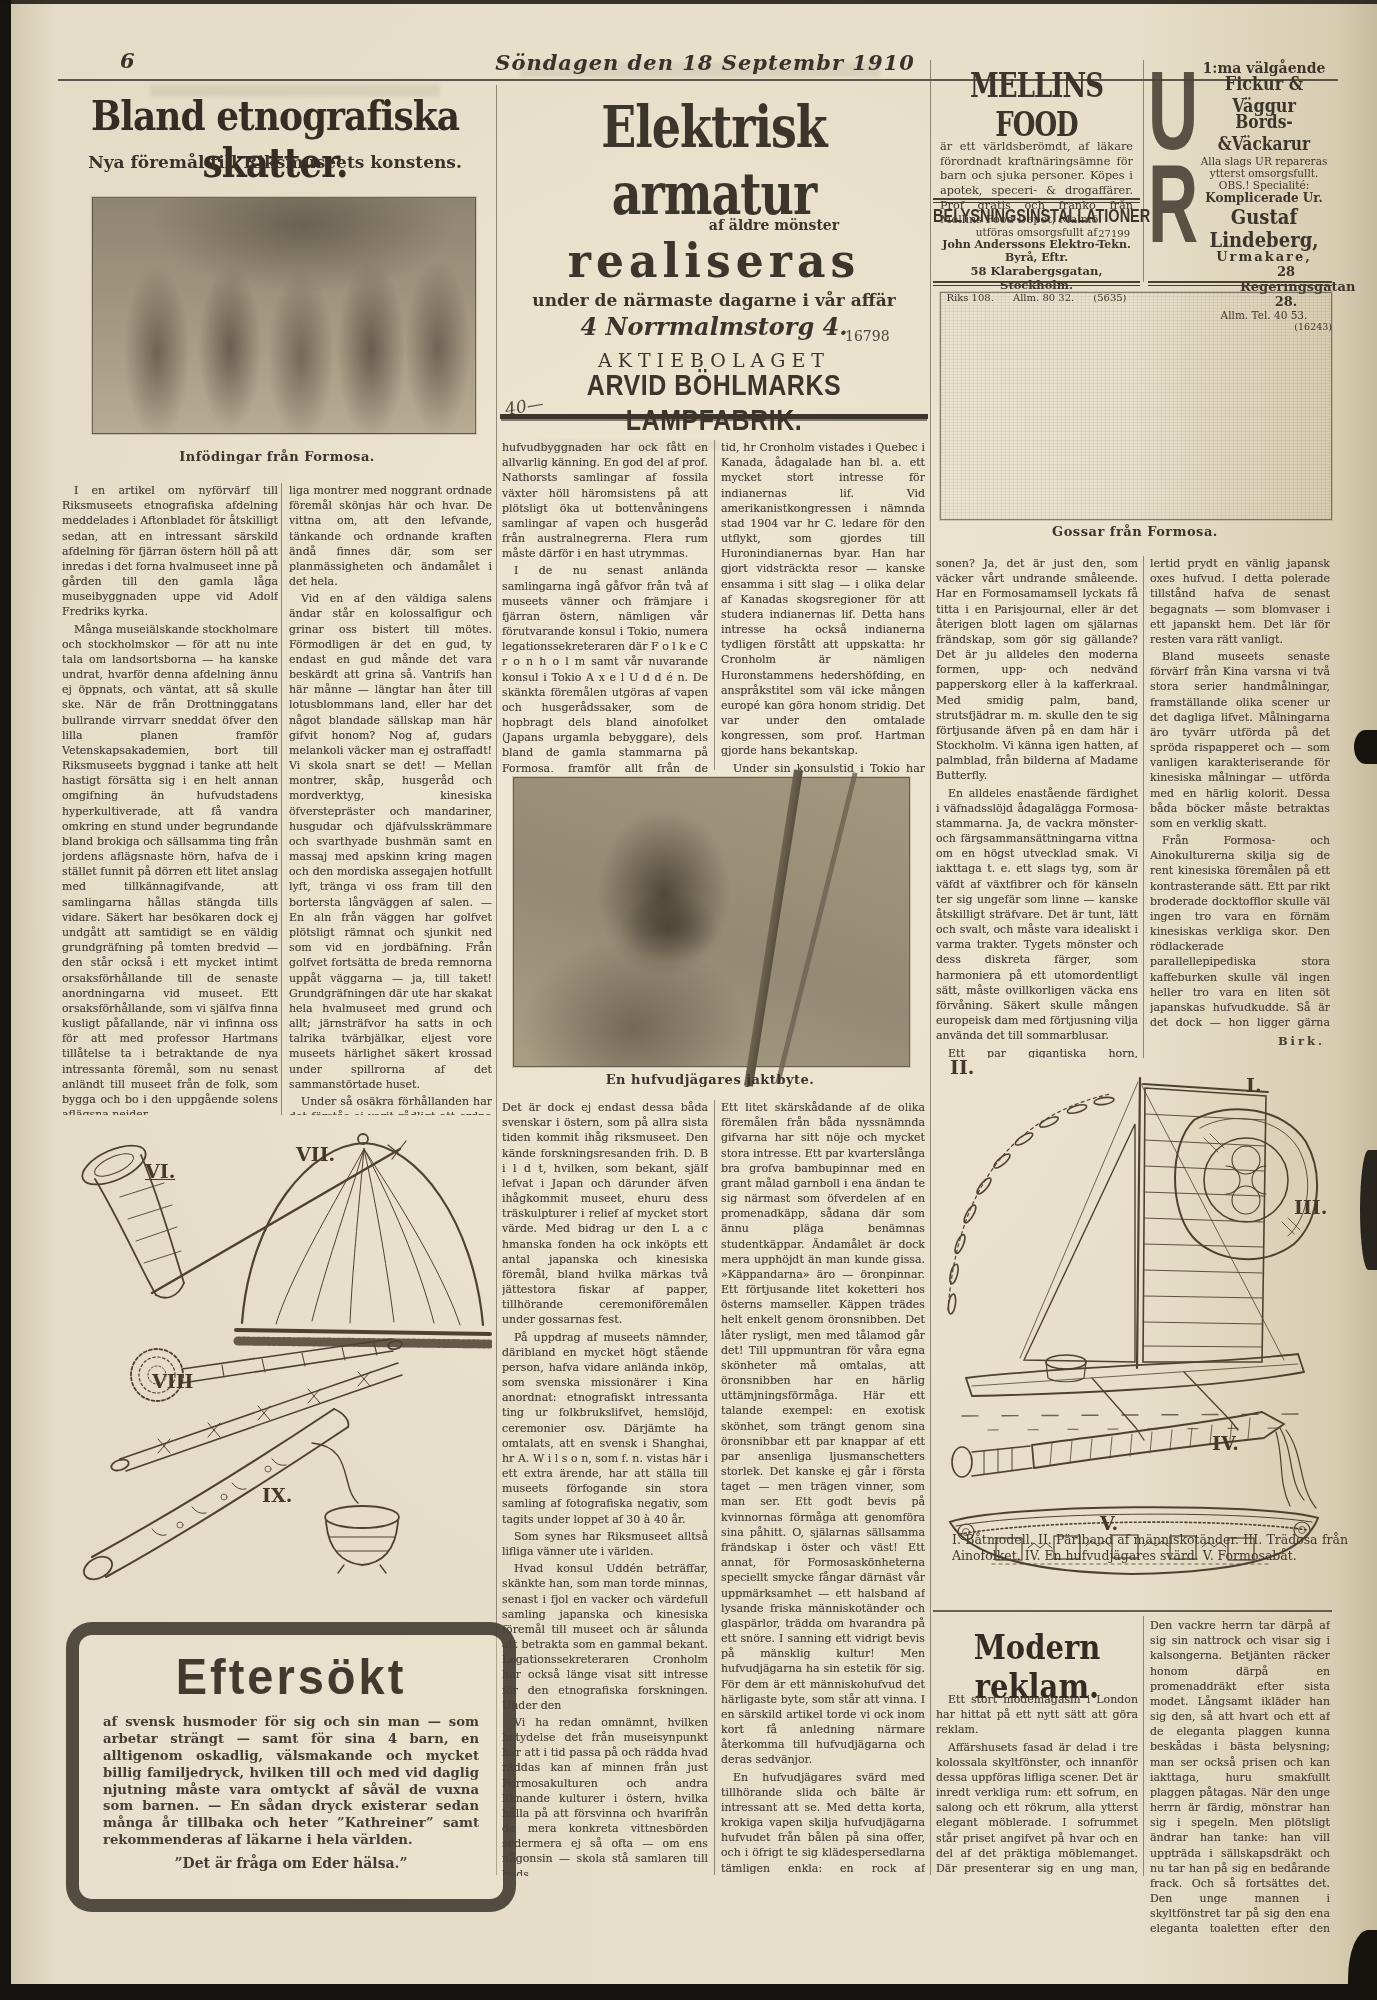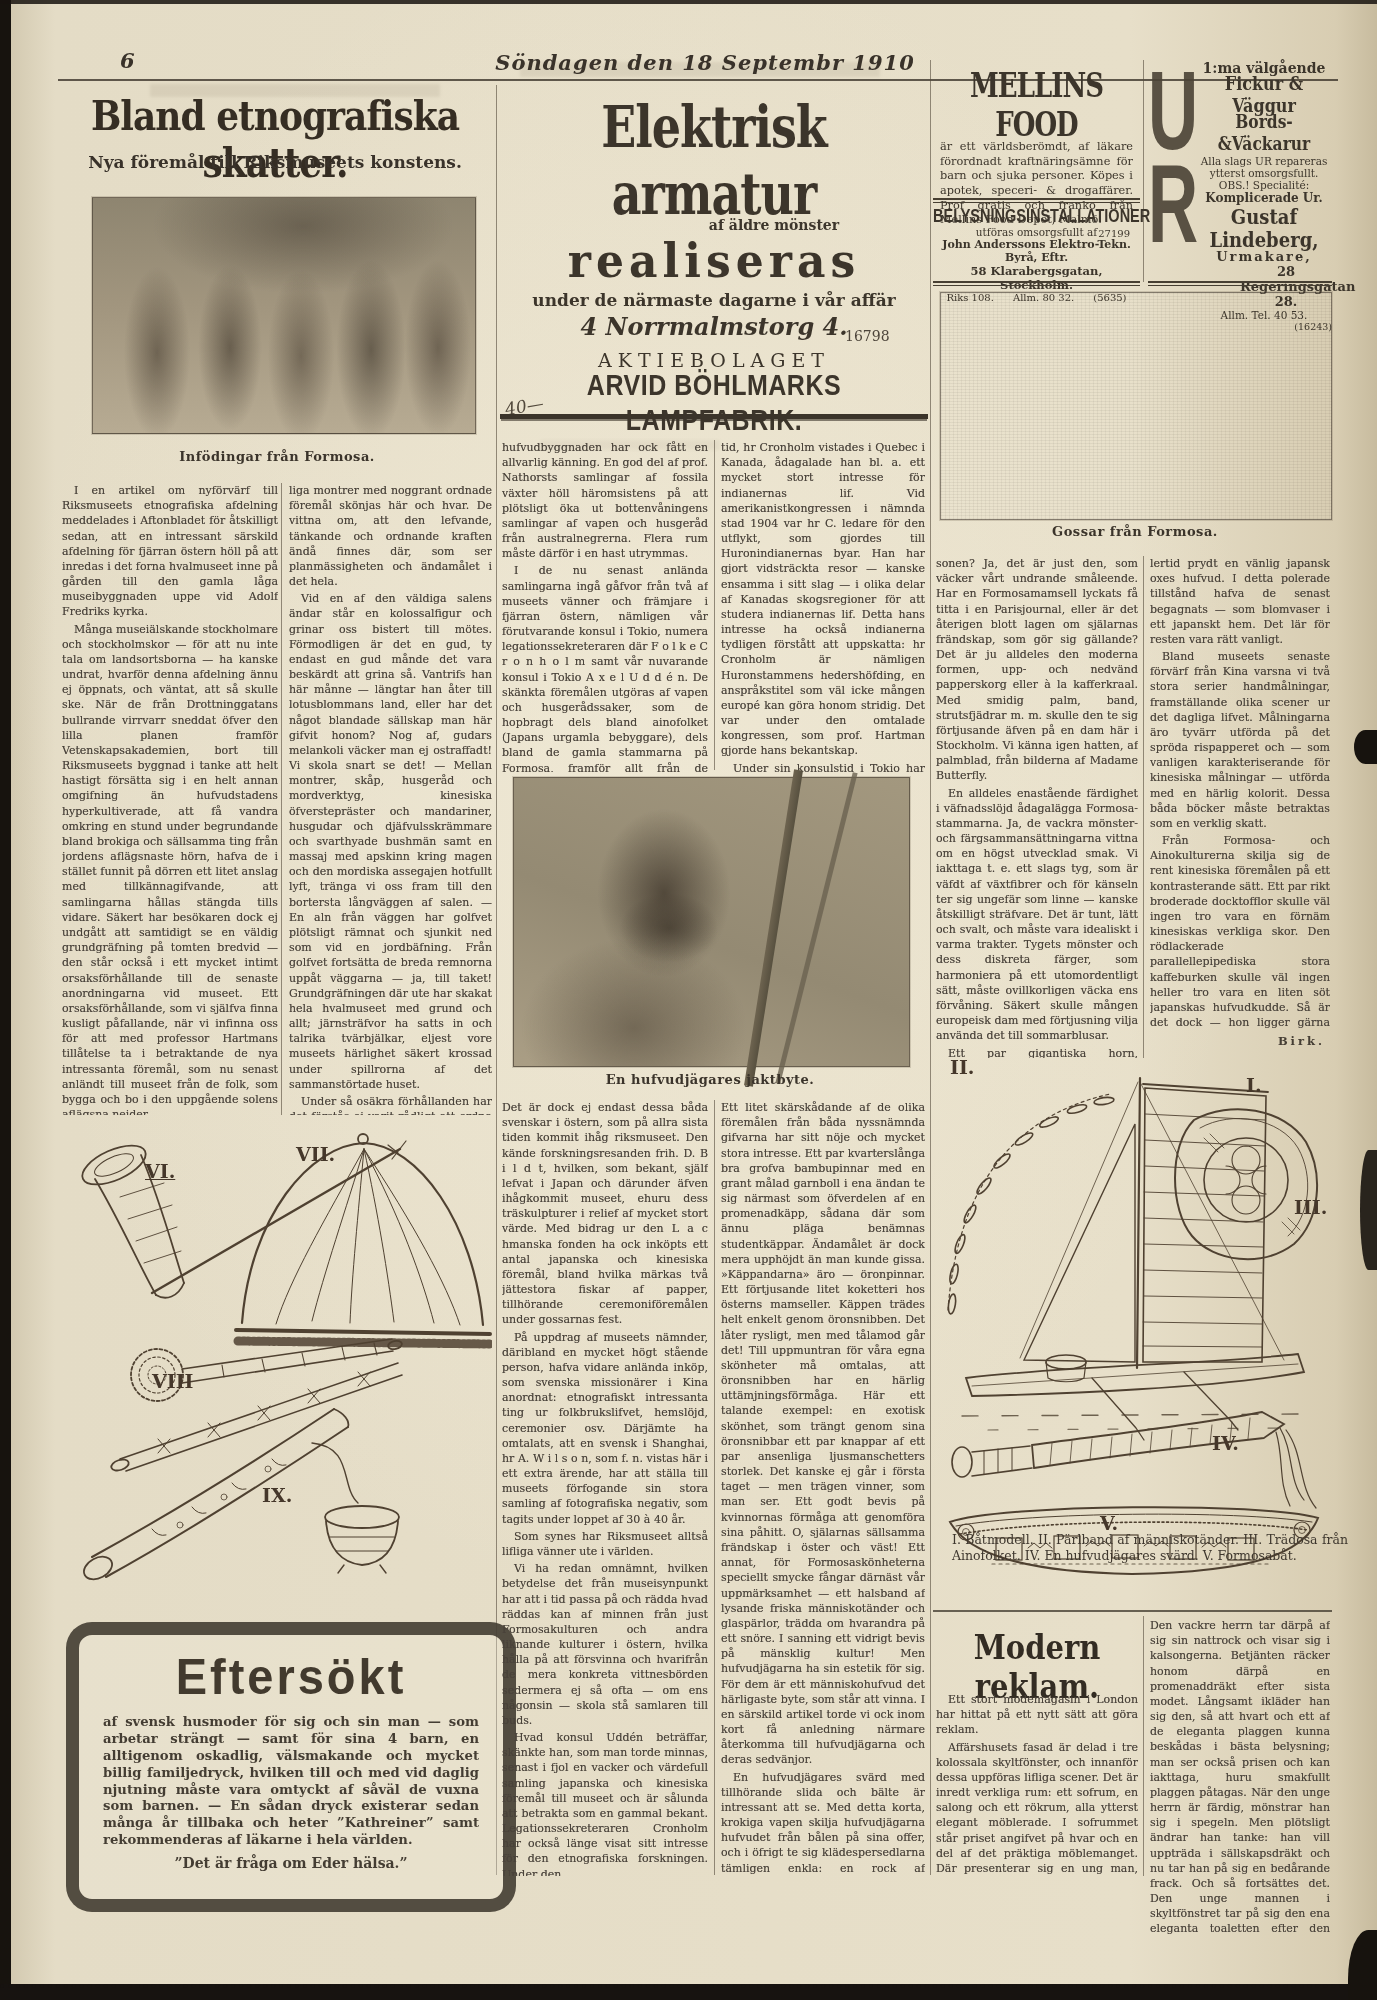--- a/index.html
+++ b/index.html
@@ -169,22 +169,22 @@
        linear-gradient(200deg,#a3987f 0%, #948a73 55%, #aa9e85 100%);">
     <div style="position:absolute;left:255px;top:-10px;width:9px;height:320px;background:linear-gradient(90deg,#6e6450,#57503f);transform:rotate(9deg);"></div>
     <div style="position:absolute;left:300px;top:-10px;width:5px;height:320px;background:#6a6150;transform:rotate(14deg);opacity:.8;"></div>
   </div>
   <div class="photocap" style="left:560px;top:1072px;width:300px;">En hufvudjägares jaktbyte.</div>
 
   <div class="col cont" style="left:502px;top:1100px;width:206px;height:776px;">
       <p>Det är dock ej endast dessa båda svenskar i östern, som på allra sista tiden kommit ihåg riksmuseet. Den kände forskningsresanden frih. D. B i l d t, hvilken, som bekant, själf lefvat i Japan och därunder äfven ihågkommit museet, ehuru dess träskulpturer i relief af mycket stort värde. Med bidrag ur den L a c hmanska fonden ha ock inköpts ett antal japanska och kinesiska föremål, bland hvilka märkas två jättestora fiskar af papper, tillhörande ceremoniföremålen under gossarnas fest.</p>
       <p>På uppdrag af museets nämnder, däribland en mycket högt stående person, hafva vidare anlända inköp, som svenska missionärer i Kina anordnat: etnografiskt intressanta ting ur folkbrukslifvet, hemslöjd, ceremonier osv. Därjämte ha omtalats, att en svensk i Shanghai, hr A. W i l s o n, som f. n. vistas här i ett extra ärende, har att ställa till museets förfogande sin stora samling af fotografiska negativ, som tagits under loppet af 30 à 40 år.</p>
       <p>Som synes har Riksmuseet alltså lifliga vänner ute i världen.</p>
+      <p>Hvad konsul Uddén beträffar, skänkte han, som man torde minnas, senast i fjol en vacker och värdefull samling japanska och kinesiska föremål till museet och är sålunda att betrakta som en gammal bekant. Legationssekreteraren Cronholm har också länge visat sitt intresse för den etnografiska forskningen. Under den</p>
       <p>Vi ha redan omnämnt, hvilken betydelse det från museisynpunkt har att i tid passa på och rädda hvad räddas kan af minnen från just Formosakulturen och andra liknande kulturer i östern, hvilka hålla på att försvinna och hvarifrån de mera konkreta vittnesbörden sedermera ej så ofta — om ens någonsin — skola stå samlaren till buds.</p>
-      <p>Hvad konsul Uddén beträffar, skänkte han, som man torde minnas, senast i fjol en vacker och värdefull samling japanska och kinesiska föremål till museet och är sålunda att betrakta som en gammal bekant. Legationssekreteraren Cronholm har också länge visat sitt intresse för den etnografiska forskningen. Under den</p>
     </div>
   <div class="col cont" style="left:721px;top:1100px;width:204px;height:776px;">
       <p>Ett litet skärskådande af de olika föremålen från båda nyssnämnda gifvarna har sitt nöje och mycket stora intresse. Ett par kvarterslånga bra grofva bambupinnar med en grant målad garnboll i ena ändan te sig närmast som öfverdelen af en promenadkäpp, sådana där som ännu pläga benämnas studentkäppar. Ändamålet är dock mera upphöjdt än man kunde gissa. »Käppandarna» äro — öronpinnar. Ett förtjusande litet koketteri hos österns mamseller. Käppen trädes helt enkelt genom öronsnibben. Det låter rysligt, men med tålamod går det! Till uppmuntran för våra egna skönheter må omtalas, att öronsnibben har en härlig uttämjningsförmåga. Här ett talande exempel: en exotisk skönhet, som trängt genom sina öronsnibbar ett par knappar af ett par ansenliga ljusmanschetters storlek. Det kanske ej går i första taget — men trägen vinner, som man ser. Ett godt bevis på kvinnornas förmåga att genomföra sina påhitt. O, själarnas sällsamma frändskap i öster och väst! Ett annat, för Formosaskönheterna speciellt smycke fångar därnäst vår uppmärksamhet — ett halsband af lysande friska människotänder och glaspärlor, trädda om hvarandra på ett snöre. I sanning ett vidrigt bevis på mänsklig kultur! Men hufvudjägarna ha sin estetik för sig. För dem är ett människohufvud det härligaste byte, som står att vinna. I en särskild artikel torde vi ock inom kort få anledning närmare återkomma till hufvudjägarna och deras sedvänjor.</p>
       <p>En hufvudjägares svärd med tillhörande slida och bälte är intressant att se. Med detta korta, krokiga vapen skilja hufvudjägarna hufvudet från bålen på sina offer, och i öfrigt te sig klädespersedlarna tämligen enkla: en rock af växtfibrer, ett par benkläder, färdiga väfnader af bast samt en anvisning till stormhufva.</p>
     </div>
 
   <div class="abs" style="left:933px;top:60px;width:207px;height:136px;color:#3c352b;">
     <div style="text-align:center;font-size:26px;font-weight:700;letter-spacing:-1px;transform:scaleY(1.3);transform-origin:top;margin-top:6px;">MELLINS FOOD</div>
     <div style="margin:14px 7px 0;font-size:11.3px;line-height:1.3;text-align:justify;">är ett världsberömdt, af läkare förordnadt kraftnäringsämne för barn och sjuka personer. Köpes i apotek, speceri- &amp; drogaffärer. Prof gratis och franko från Mellins Food Depot, Malmö.</div>
     <div style="text-align:right;margin-right:10px;font-size:10px;">27199</div>

